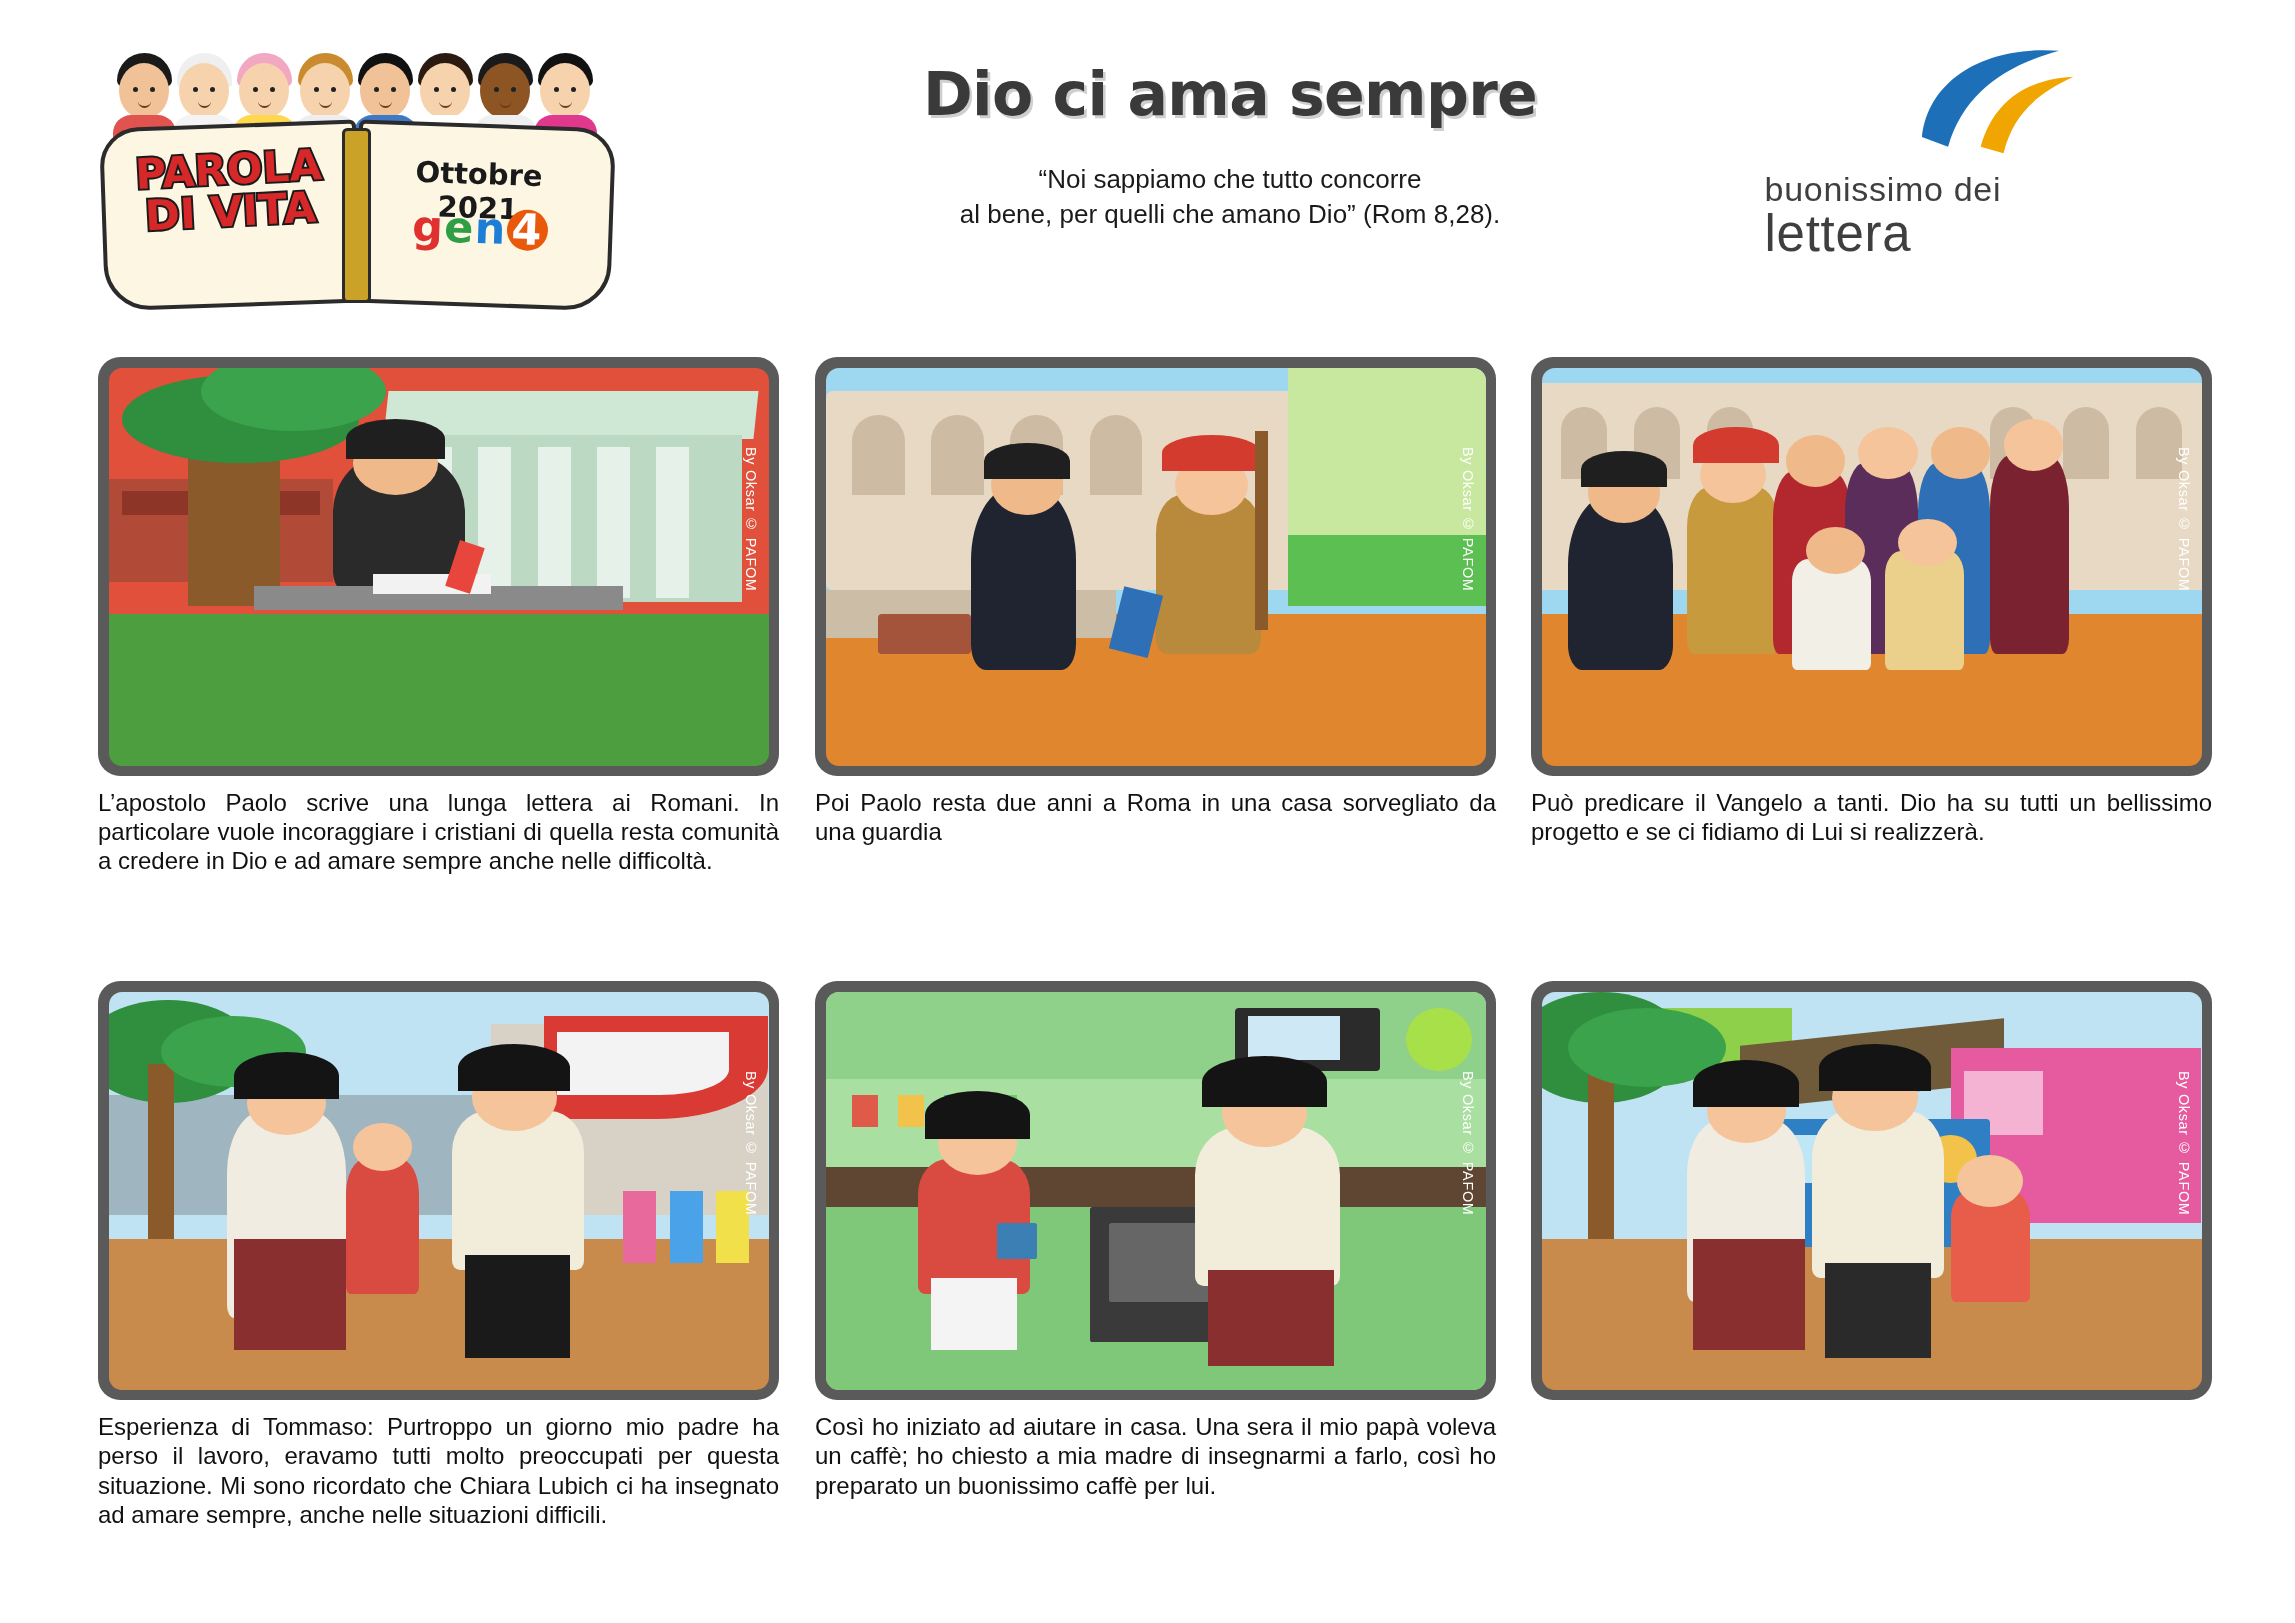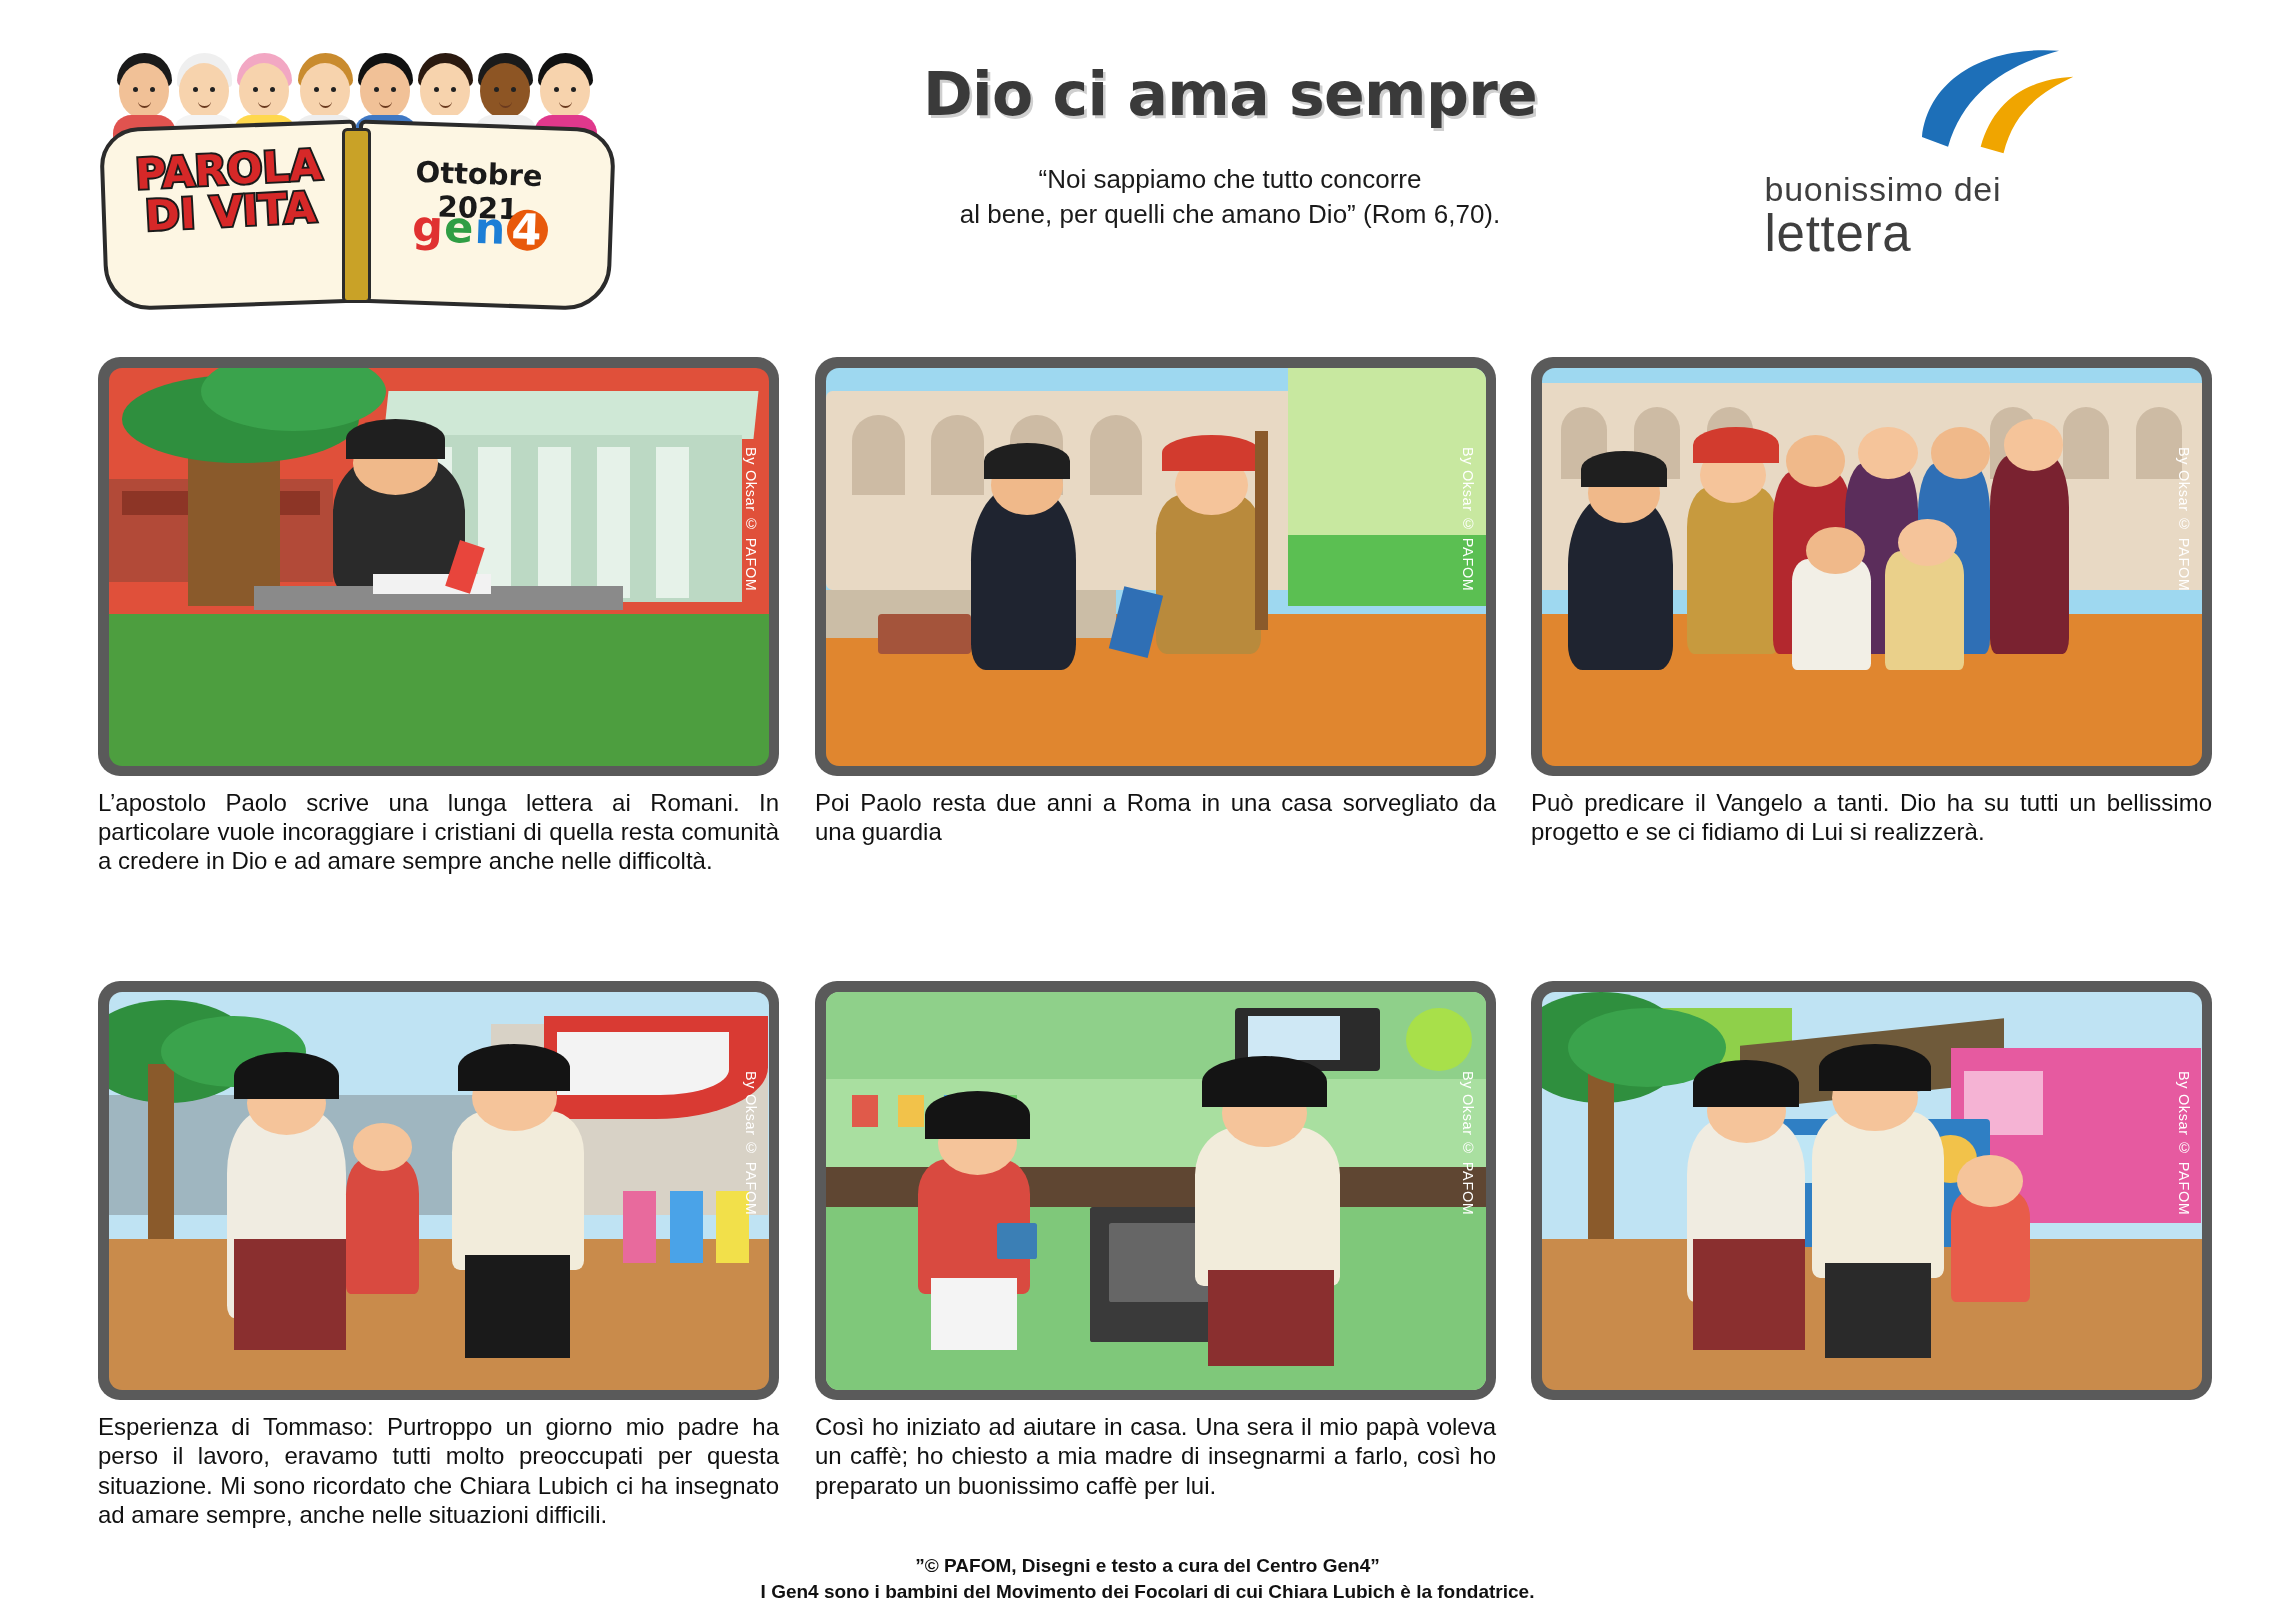--- a/index.html
+++ b/index.html
@@ -159,21 +159,21 @@
         <div class="gen4">
           <span class="g">g</span><span class="e">e</span><span class="n">n</span><span class="four">4</span>
         </div>
       </div>
     </div>
 
     <div class="title-block">
       <div class="main-title">Dio ci ama sempre</div>
       <div class="verse">
         <span>“Noi sappiamo che tutto concorre</span><br>
-        <span>al bene, per quelli che amano Dio” (Rom 6,70).</span>
+        <span>al bene, per quelli che amano Dio” (Rom 8,28).</span>
       </div>
     </div>
 
     <div class="focolari">
       <div class="foc-mark">
         <svg width="190" height="124" viewBox="0 0 290 190">
           <path d="M30,150 C40,60 130,10 240,18 C160,40 95,80 70,165 Z" fill="#1d6fb8"></path>
           <path d="M120,165 C140,95 190,62 262,58 C205,85 170,115 155,175 Z" fill="#f0a500"></path>
         </svg>
       </div>
@@ -372,19 +372,15 @@
             <div class="figure" style="left:42%;top:13%;width:17%;height:12%;background:#141414;border-radius:50% 50% 0 0;"></div>
             <div class="figure" style="left:62%;top:50%;width:12%;height:28%;background:#e85c4a;border-radius:24% 24% 6% 6%;"></div>
             <div class="figure round" style="left:63%;top:41%;width:10%;height:13%;background:#f5c49a;"></div>
             <div class="credit">By Oksar © PAFOM</div>
           </div>
         </div>
       </div>
     </div>
   </div>
 
-  <div class="footer">
-    <div>”© PAFOM, Disegni e testo a cura del Centro Gen4”</div>
-    <div>I Gen4 sono i bambini del Movimento dei Focolari di cui Chiara Lubich è la fondatrice.</div>
-  </div>
 
 </div>
 
 
 </body></html>

